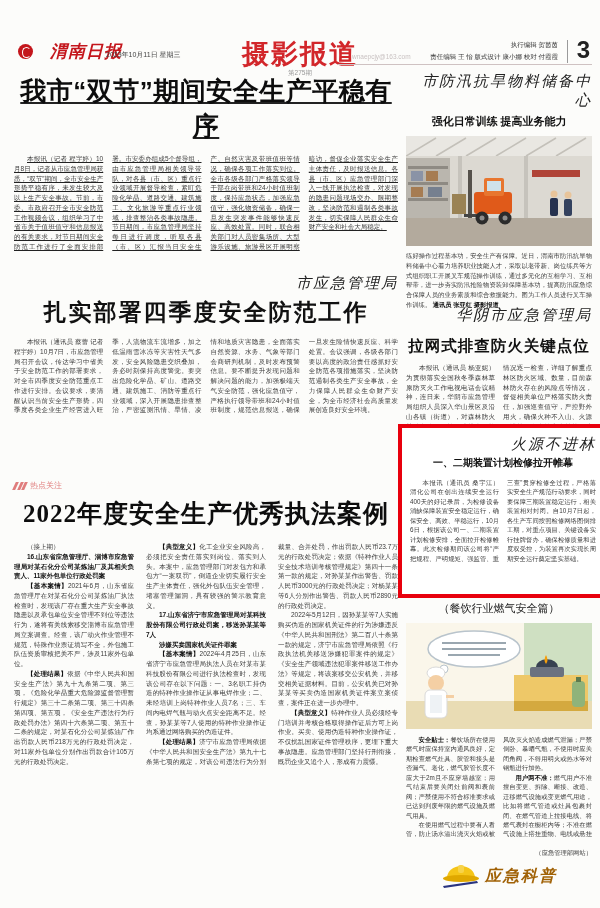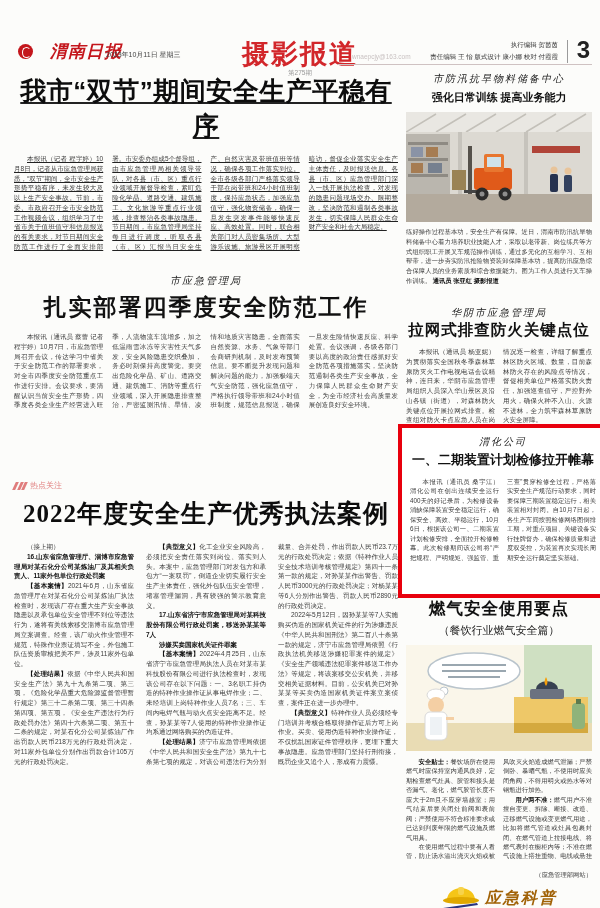--- a/index.html
+++ b/index.html
@@ -12,21 +12,21 @@
   .logo-text{font-family:"Liberation Serif",serif;font-style:italic;font-weight:900;font-size:17px;color:#c4161c;letter-spacing:1px;}
   .date-line{position:absolute;left:106px;top:50px;font-size:7px;color:#444;}
   .section-title{position:absolute;left:50%;transform:translateX(-50%);top:36px;font-size:27px;font-weight:900;color:#d2262a;letter-spacing:2px;white-space:nowrap;}
   .issue-no{position:absolute;left:50%;transform:translateX(-50%);top:69px;font-size:6.5px;color:#999;}
   .email{position:absolute;left:352px;top:53px;font-size:6.5px;color:#c9c2c2;}
   .editors{position:absolute;right:42px;top:39px;text-align:right;font-size:6.5px;color:#333;line-height:1.8;}
   .pagenum-divider{position:absolute;right:32px;top:40px;width:1px;height:23px;background:#9a9a9a;}
   .pagenum{position:absolute;right:10px;top:36px;font-size:24px;font-weight:900;color:#222;}
   .head-rule{position:absolute;left:338px;right:8px;top:64px;border-top:1px solid #cfc2c2;}
   
-  .kicker{font-family:"Liberation Serif",serif;font-style:italic;font-size:10px;text-align:center;letter-spacing:2px;color:#222;}
+  .kicker{font-family:"Liberation Serif",serif;font-style:italic;font-size:15px;text-align:right;letter-spacing:2px;color:#222;}
   .hl-serif{font-family:"Liberation Serif",serif;font-weight:900;text-align:center;color:#111;margin:0;}
   .body-cols{font-size:6.5px;line-height:1.5;text-align:justify;color:#3a3a3a;}
   .body-cols p{margin:0;text-indent:2em;}
   .body-cols p.b{font-weight:700;color:#111;}
   .body-cols b{font-weight:700;color:#111;}
   
   .art-main{position:absolute;left:14px;top:74px;width:384px;text-decoration:underline;}
   .art-main h1{margin:0 0 10px;font-size:26px;font-weight:900;text-align:center;letter-spacing:0.5px;color:#0d0d0d;}
   .art-main .body-cols{column-count:4;column-gap:9px;height:152px;overflow:hidden;}
   
@@ -34,25 +34,25 @@
   .art-training .hl-serif{font-size:11px;margin-top:4px;}
   .photo{width:186px;height:110px;margin-top:7px;display:block;}
   .caption{margin-top:5px;font-size:6.3px;line-height:1.55;text-align:justify;color:#3a3a3a;font-family:"Liberation Serif",serif;}
   .caption b{color:#111;}
   
   .art-deploy{position:absolute;left:14px;top:274px;width:384px;}
   .art-deploy .hl-serif{font-size:23px;letter-spacing:2px;margin-top:4px;}
   .art-deploy .body-cols{margin-top:9px;column-count:4;column-gap:9px;height:156px;overflow:hidden;}
   
   .art-fire{position:absolute;left:406px;top:306px;width:186px;}
-  .art-fire .hl-serif{font-size:15.5px;letter-spacing:1px;margin-top:0;}
+  .art-fire .hl-serif{font-size:15.5px;letter-spacing:1px;margin-top:11px;}
   .art-fire .body-cols{margin-top:6px;column-count:2;column-gap:8px;height:92px;overflow:hidden;}
   
   .art-overhaul{position:absolute;left:398px;top:424px;width:186px;height:152px;border:4px solid #e8000d;background:#fff;padding:7px 8px;}
-  .art-overhaul .hl-serif{font-size:13px;margin:2px 0 8px;}
+  .art-overhaul .hl-serif{font-size:10px;margin:2px 0 8px;}
   .art-overhaul .body-cols{column-count:2;column-gap:8px;height:112px;overflow:hidden;font-size:6.3px;}
   
   .sec-cases{position:absolute;left:14px;top:480px;width:384px;}
   .cases-label{display:flex;align-items:center;gap:4px;font-size:8px;color:#e07d7d;}
   .slashes{display:inline-flex;gap:1.5px;}
   .slashes i{width:3px;height:8px;background:#e07d7d;transform:skewX(-25deg);display:inline-block;}
   .sec-cases h2{margin:6px 0 0;font-family:"Liberation Serif",serif;font-weight:900;font-size:25px;text-align:center;color:#0d0d0d;letter-spacing:1px;}
   .sec-cases .body-cols{margin-top:12px;column-count:3;column-gap:12px;height:330px;overflow:hidden;}
   
   .art-gas{position:absolute;left:406px;top:598px;width:186px;}
@@ -143,21 +143,21 @@
 
   <div class="art-fire">
     <div class="kicker">华阴市应急管理局</div>
     <h3 class="hl-serif">拉网式排查防火关键点位</h3>
     <div class="body-cols">
       <p>本报讯（通讯员 杨亚妮）为贯彻落实全国秋冬季森林草原防灭火工作电视电话会议精神，连日来，华阴市应急管理局组织人员深入华山景区及沿山各镇（街道），对森林防火关键点位开展拉网式排查。检查组对防火卡点应急人员在岗履职、物资储备、火源管控等情况逐一检查，详细了解重点林区防火区域、数量，目前森林防火存在的风险点等情况，督促相关单位严格落实防火责任，加强巡查值守，严控野外用火，确保火种不入山、火源不进林，全力筑牢森林草原防火安全屏障。</p>
     </div>
   </div>
 
   <div class="art-overhaul">
-    <div class="kicker">渭化公司</div>
+    <div class="kicker">火源不进林</div>
     <h3 class="hl-serif">一、二期装置计划检修拉开帷幕</h3>
     <div class="body-cols">
       <p>本报讯（通讯员 桑宇江）渭化公司在创出连续安全运行400天的好记录后，为检修设备消缺保障装置安全稳定运行，确保安全、高效、平稳运行，10月6日，根据该公司一、二期装置计划检修安排，全面拉开检修帷幕。此次检修期间该公司将“严把规程、严明规矩、强监管、重三查”贯穿检修全过程，严格落实安全生产规范行动要求，同时要保障三期装置稳定运行，相关装置相对封闭。自10月7日起，各生产车间按照检修网络图倒排工期，对重点项目、关键设备实行挂牌督办，确保检修质量和进度双受控，为装置再次实现长周期安全运行奠定坚实基础。</p>
     </div>
   </div>
 
   <div class="sec-cases">
     <div class="cases-label">
       <span class="slashes">
           <i></i>
@@ -176,21 +176,20 @@
         <p class="b">17.山东省济宁市应急管理局对某科技股份有限公司行政处罚案，移送孙某某等7人</p>
         <p class="b">涉嫌买卖国家机关证件罪案</p>
         <p><b>【基本案情】</b>2022年4月25日，山东省济宁市应急管理局执法人员在对某市某科技股份有限公司进行执法检查时，发现该公司存在以下问题：一、3名职工持伪造的特种作业操作证从事电焊作业；二、未经培训上岗特种作业人员7名；三、车间内电焊气瓶与动火点安全距离不足。经查，孙某某等7人使用的特种作业操作证均系通过网络购买的伪造证件。</p>
         <p><b>【处理结果】</b>济宁市应急管理局依据《中华人民共和国安全生产法》第九十七条第七项的规定，对该公司违法行为分别裁量、合并处罚，作出罚款人民币23.7万元的行政处罚决定；依据《特种作业人员安全技术培训考核管理规定》第四十一条第一款的规定，对孙某某作出警告、罚款人民币3000元的行政处罚决定；对杨某某等6人分别作出警告、罚款人民币2890元的行政处罚决定。</p>
         <p>2022年5月12日，因孙某某等7人实施购买伪造的国家机关证件的行为涉嫌违反《中华人民共和国刑法》第二百八十条第一款的规定，济宁市应急管理局依照《行政执法机关移送涉嫌犯罪案件的规定》《安全生产领域违法犯罪案件移送工作办法》等规定，将该案移交公安机关，并移交相关证据材料。目前，公安机关已对孙某某等买卖伪造国家机关证件案立案侦查，案件正在进一步办理中。</p>
         <p><b>【典型意义】</b>特种作业人员必须经专门培训并考核合格取得操作证后方可上岗作业。买卖、使用伪造特种作业操作证，不仅扰乱国家证件管理秩序，更埋下重大事故隐患。应急管理部门坚持行刑衔接，既罚企业又追个人，形成有力震慑。</p>
       </div>
   </div>
 
   <div class="art-gas">
-    <h3 class="hl-serif">燃气安全使用要点</h3>
     <div class="gas-sub">（餐饮行业燃气安全篇）</div>
     <svg class="cartoon" viewBox="0 0 186 106">
       <rect width="186" height="106" fill="#faf6ea"></rect>
       <rect x="118" width="68" height="106" fill="#cfe0c2"></rect>
       <rect y="78" width="186" height="28" fill="#e9dcb4"></rect>
       <rect x="108" y="52" width="74" height="30" fill="#eec868"></rect>
       <rect x="108" y="78" width="74" height="10" fill="#d4a93f"></rect>
       <rect x="124" y="44" width="34" height="10" rx="2" fill="#6b7280"></rect>
       <path d="M130 44 a10 7 0 0 1 22 0 z" fill="#374151"></path>
       <path d="M140 32 q3 5 0 9 q-3 -4 0 -9" fill="#f59e0b"></path>

